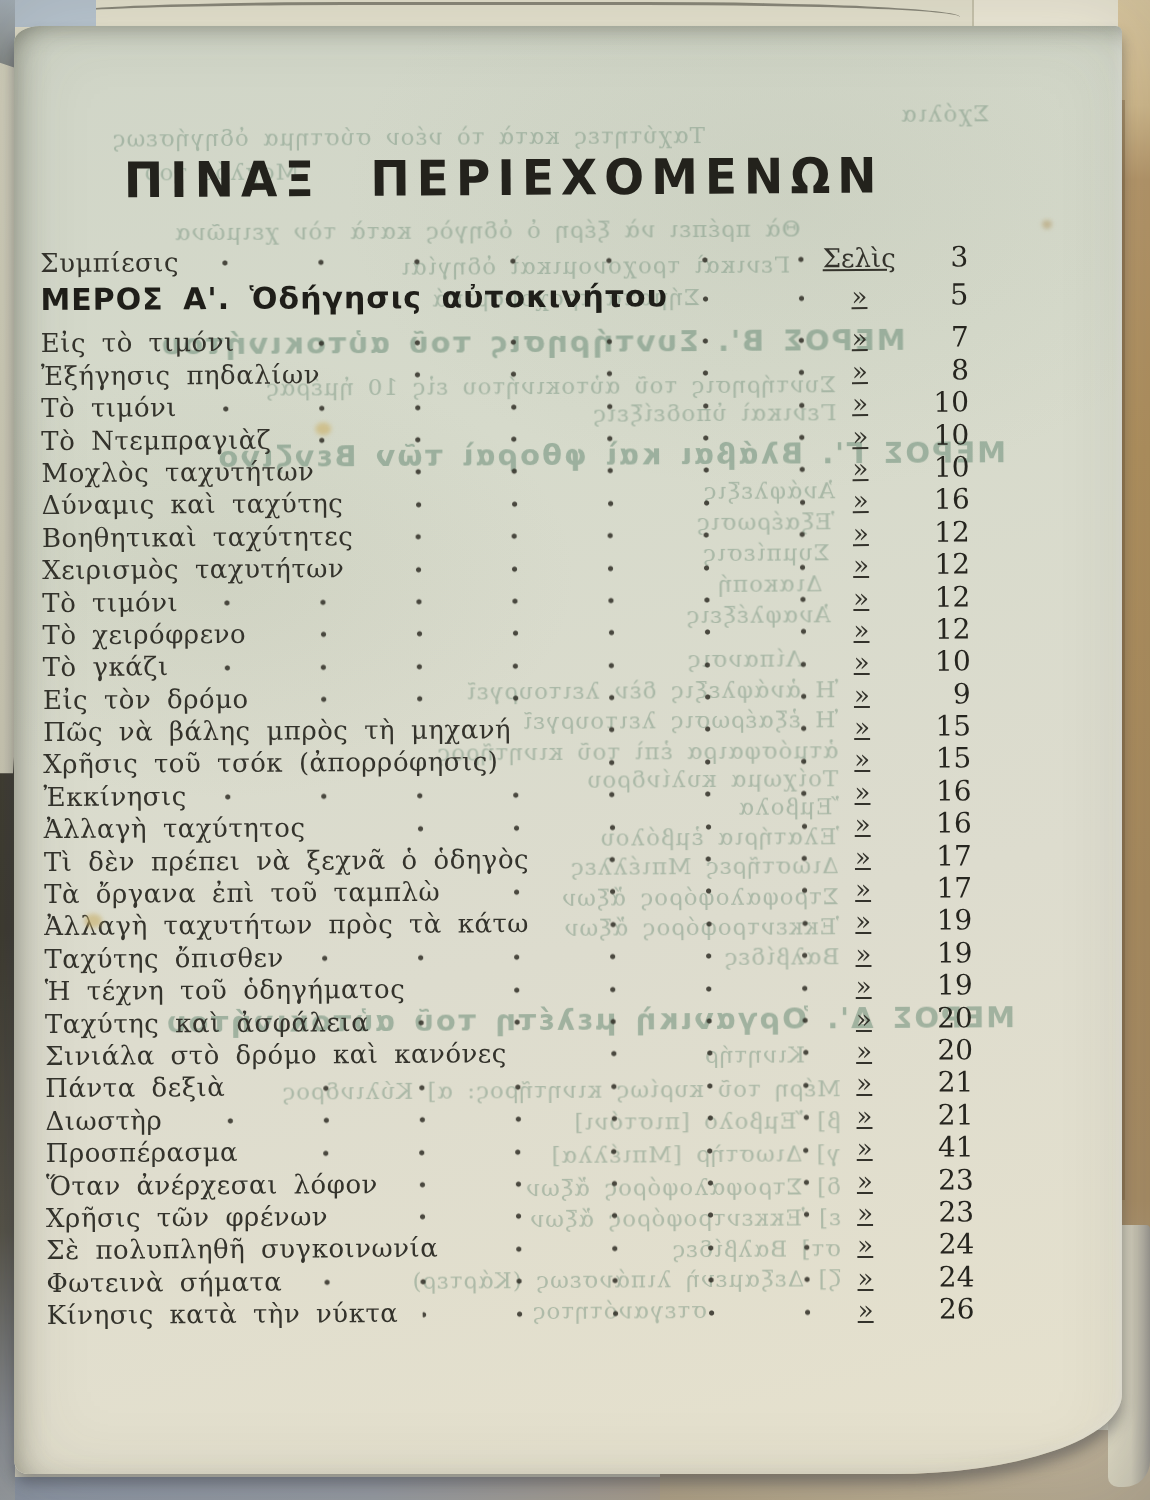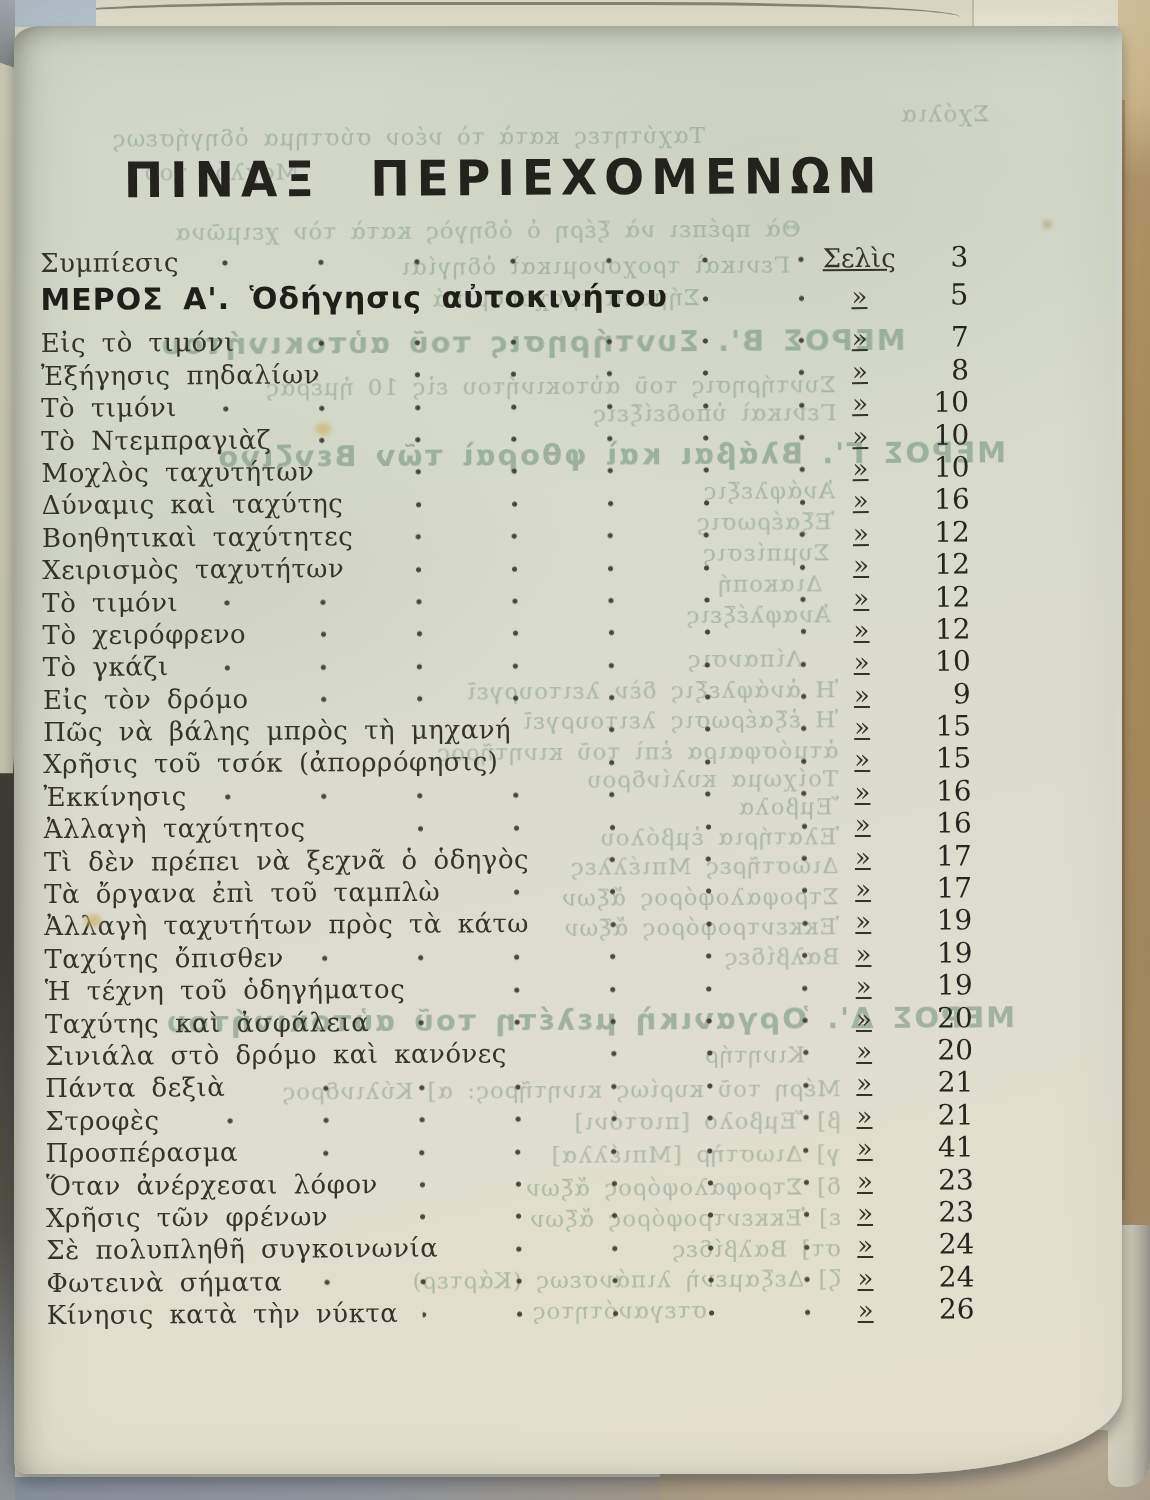--- a/index.html
+++ b/index.html
@@ -295,21 +295,21 @@
               <span class="toc-marker">»</span>
               <span class="toc-page">20</span>
             </div>
             <div class="toc-row">
               <span class="toc-label">Πάντα δεξιὰ</span>
               <span class="toc-leader"></span>
               <span class="toc-marker">»</span>
               <span class="toc-page">21</span>
             </div>
             <div class="toc-row">
-              <span class="toc-label">Στροφὲς</span>
+              <span class="toc-label">Διωστὴρ</span>
               <span class="toc-leader"></span>
               <span class="toc-marker">»</span>
               <span class="toc-page">21</span>
             </div>
             <div class="toc-row">
               <span class="toc-label">Προσπέρασμα</span>
               <span class="toc-leader"></span>
               <span class="toc-marker">»</span>
               <span class="toc-page">41</span>
             </div>

